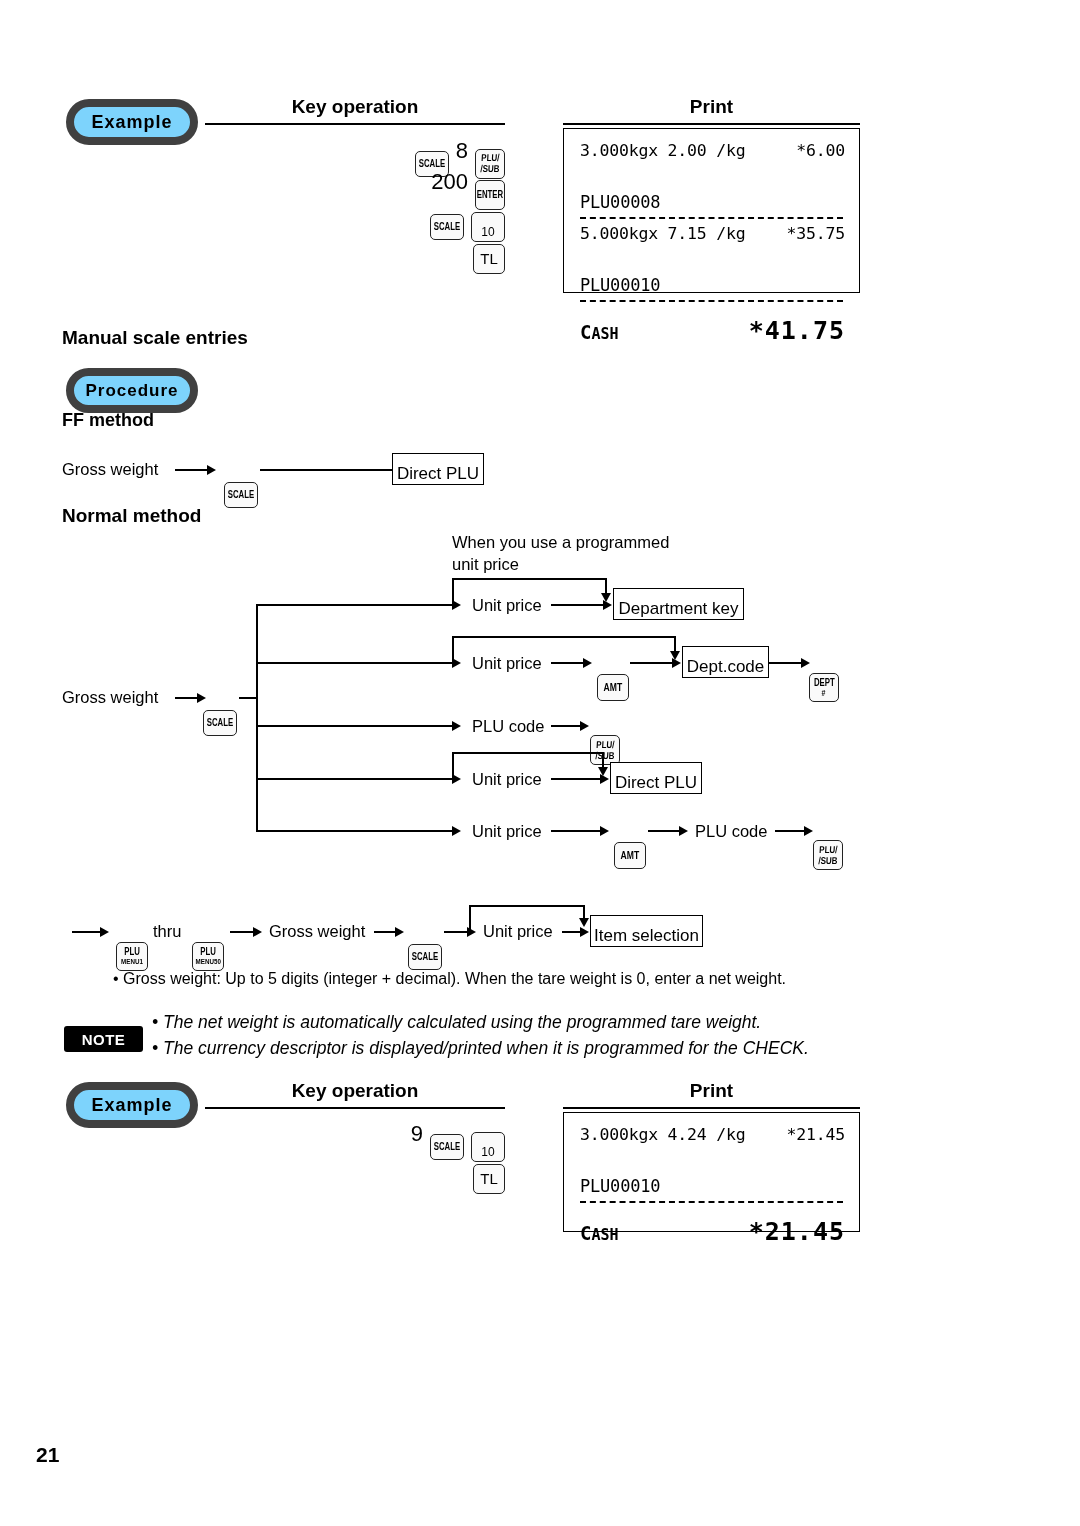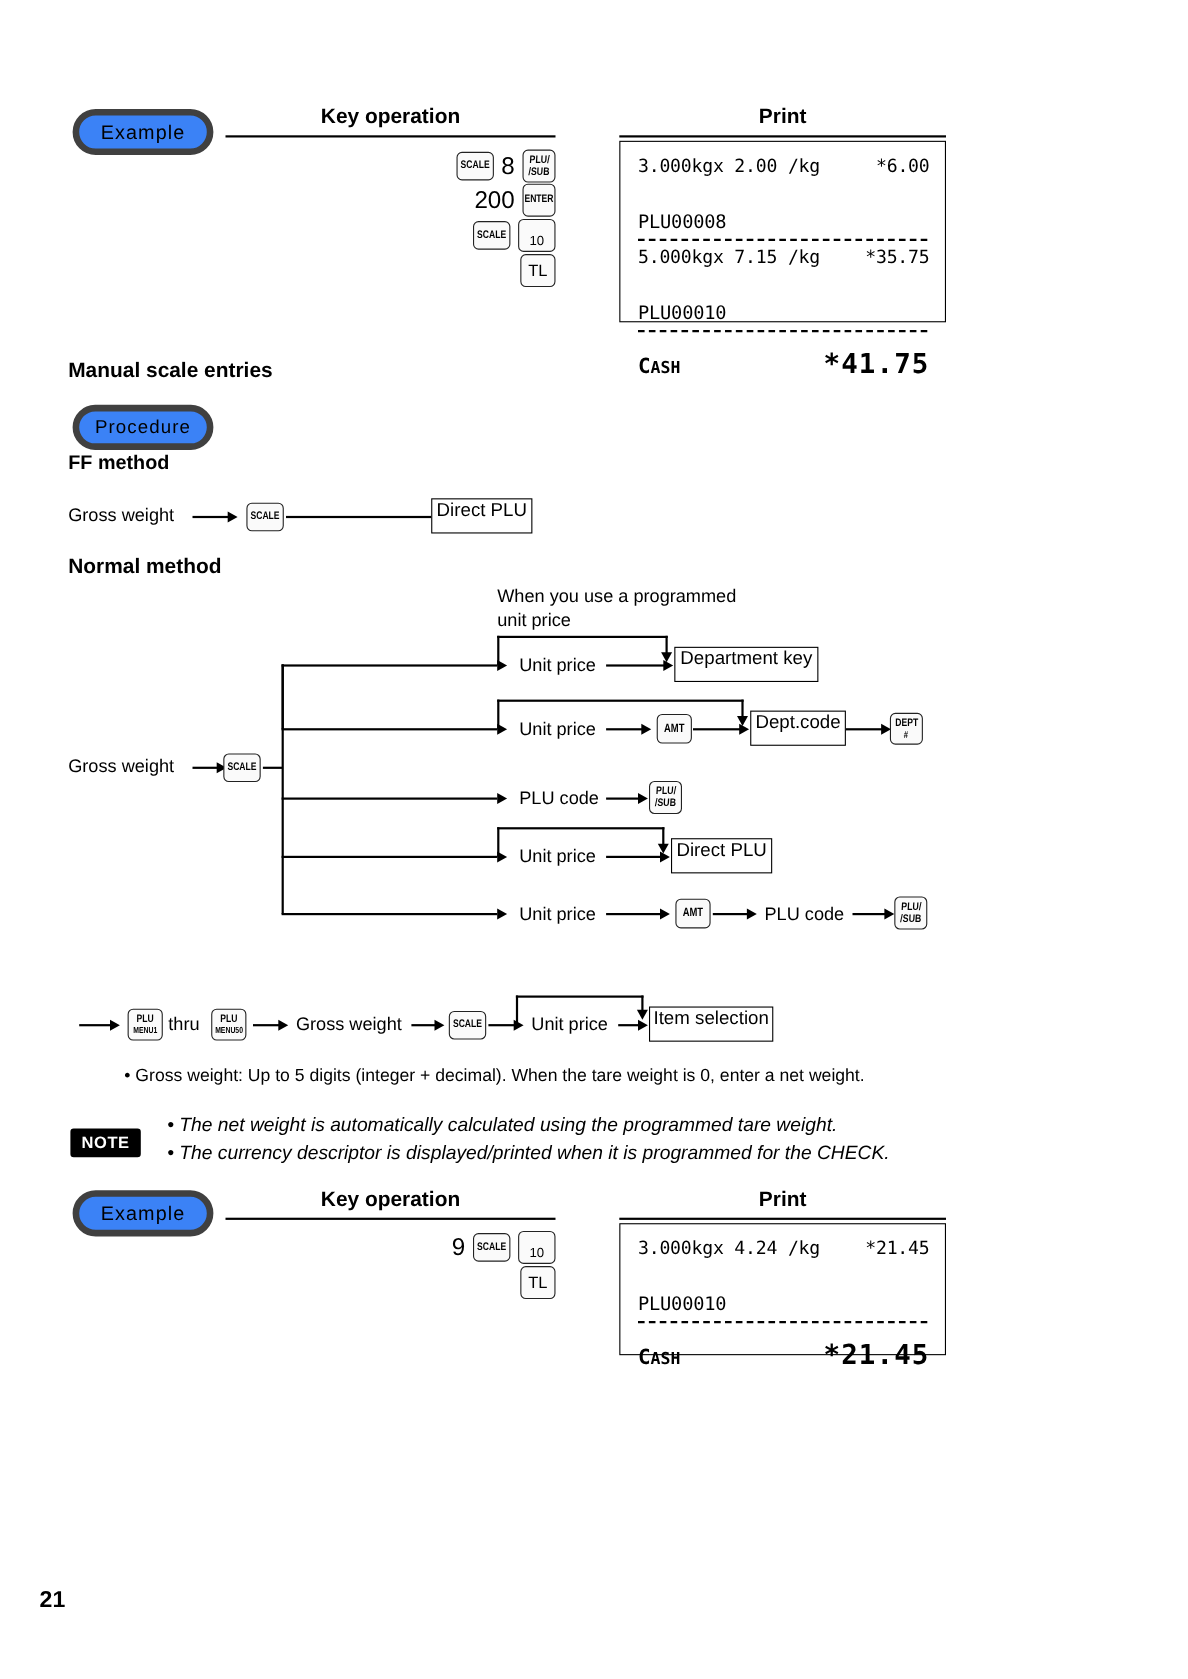--- a/index.html
+++ b/index.html
@@ -5,23 +5,23 @@
   html,body{margin:0;padding:0;}
   body{
     width:1080px;height:1526px;position:relative;background:#ffffff;
     font-family:"Liberation Sans", sans-serif;color:#000;
     -webkit-font-smoothing:antialiased;
   }
   .abs{position:absolute;}
 
   
   .pill{
-    border:6px solid #404040;border-radius:999px;
+    border:8px solid #404040;border-radius:999px;
     display:flex;align-items:center;justify-content:center;
-    font-weight:normal;letter-spacing:1px;background:#3b82f6;
+    font-weight:bold;letter-spacing:1px;background:#7dd3fc;
   }
 
   
   .colhead{
     text-align:center;font-weight:bold;font-size:19px;
     border-bottom:2px solid #000;padding-bottom:5px;
   }
 
   
   .receipt{
@@ -39,33 +39,34 @@
   .rcp-total .lbl{font-size:19px;font-weight:bold;letter-spacing:0px;}
   .rcp-total .lbl small{font-size:15px;}
   .rcp-total .val{margin-left:auto;font-size:25px;font-weight:bold;letter-spacing:1px;}
 
   
   .key{
     display:inline-flex;flex-direction:column;align-items:center;justify-content:center;
     border:1.2px solid #222;border-radius:5px;background:#fafafa;
     box-sizing:border-box;line-height:1;
     font-family:"Liberation Sans", sans-serif;
+    margin-top:25px;
   }
   .key .k1,.key .k2{display:block;transform:scaleX(.78);font-weight:bold;}
   .key-sm{width:34px;height:26px;font-size:10px;}
   .key-md{width:30px;height:30px;font-size:10px;}
   .key-tl{width:32px;height:30px;font-size:15px;}
   .key-10{width:34px;height:30px;font-size:12px;}
   .key .plu1{transform:scaleX(.8) skewX(-4deg);}
   .key .plu2{transform:scaleX(.8) skewX(-4deg);margin-top:1px;}
 
   
   .fbox{
     border:1.6px solid #000;background:#fff;
-    display:flex;align-items:flex-start;justify-content:center;
+    display:flex;align-items:flex-end;justify-content:center;
     font-size:17px;box-sizing:border-box;white-space:nowrap;padding:0 22px;
   }
   .flabel{font-size:16.5px;white-space:nowrap;}
 
   
   .hline{background:#000;height:1.6px;}
   .vline{background:#000;width:1.6px;}
   .arrowR{
     width:0;height:0;border-left:9px solid #000;
     border-top:5px solid transparent;border-bottom:5px solid transparent;
@@ -314,21 +315,21 @@
   </div>
 
   <div class="abs vline" style="left:469px;top:5px;height:27px;"></div>
   <div class="abs hline" style="left:469px;top:5px;width:116px;"></div>
   <div class="abs vline" style="left:583px;top:5px;height:15px;"></div>
   <div class="abs arrowD" style="left:579px;top:18px;"></div>
 </div>
 
 <div class="abs bullet" style="left:113px;top:970px;">• Gross weight: Up to 5 digits (integer + decimal). When the tare weight is 0, enter a net weight.</div>
 
-<div class="abs note-badge" style="left:64px;top:1026px;width:64px;height:26px;">
+<div class="abs note-badge" style="left:64px;top:1026px;width:79px;height:26px;">
   <span>NOTE</span>
 </div>
 <div class="abs note-line" style="left:152px;top:1012px;">• The net weight is automatically calculated using the programmed tare weight.</div>
 <div class="abs note-line" style="left:152px;top:1038px;">• The currency descriptor is displayed/printed when it is programmed for the CHECK.</div>
 
 <div class="abs pill" style="left:66px;top:1082px;width:116px;height:30px;font-size:18px;">
   <span>Example</span>
 </div>
 
 <div class="abs colhead" style="left:205px;top:1080px;width:300px;">

